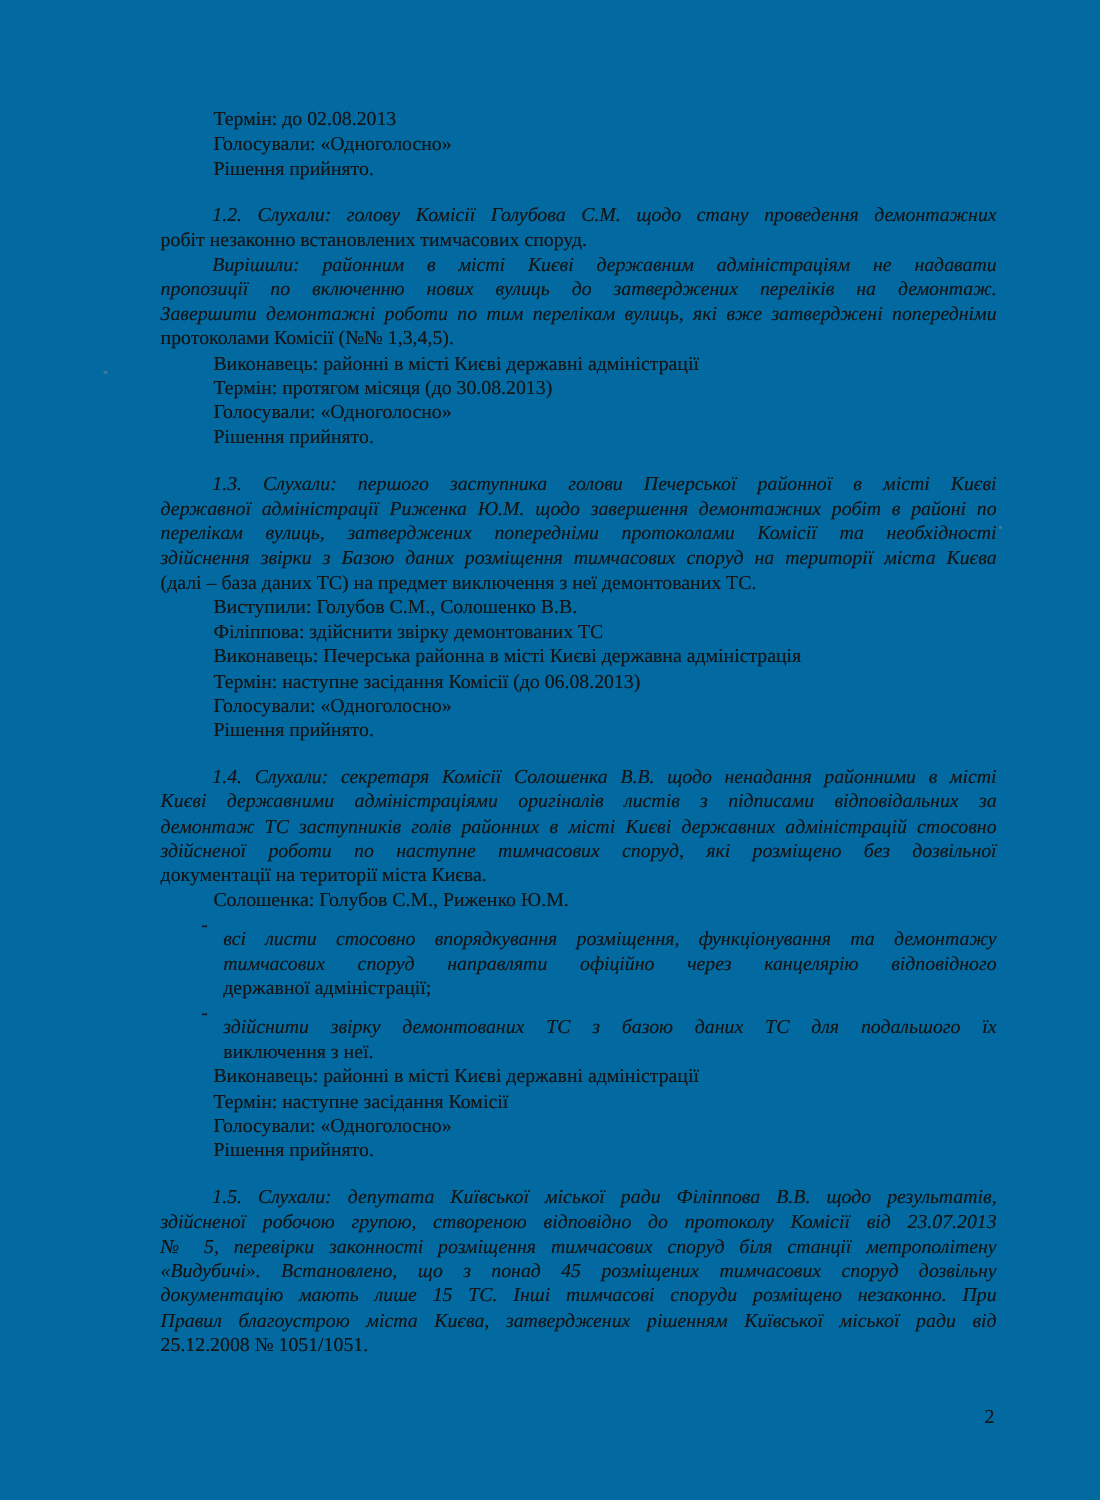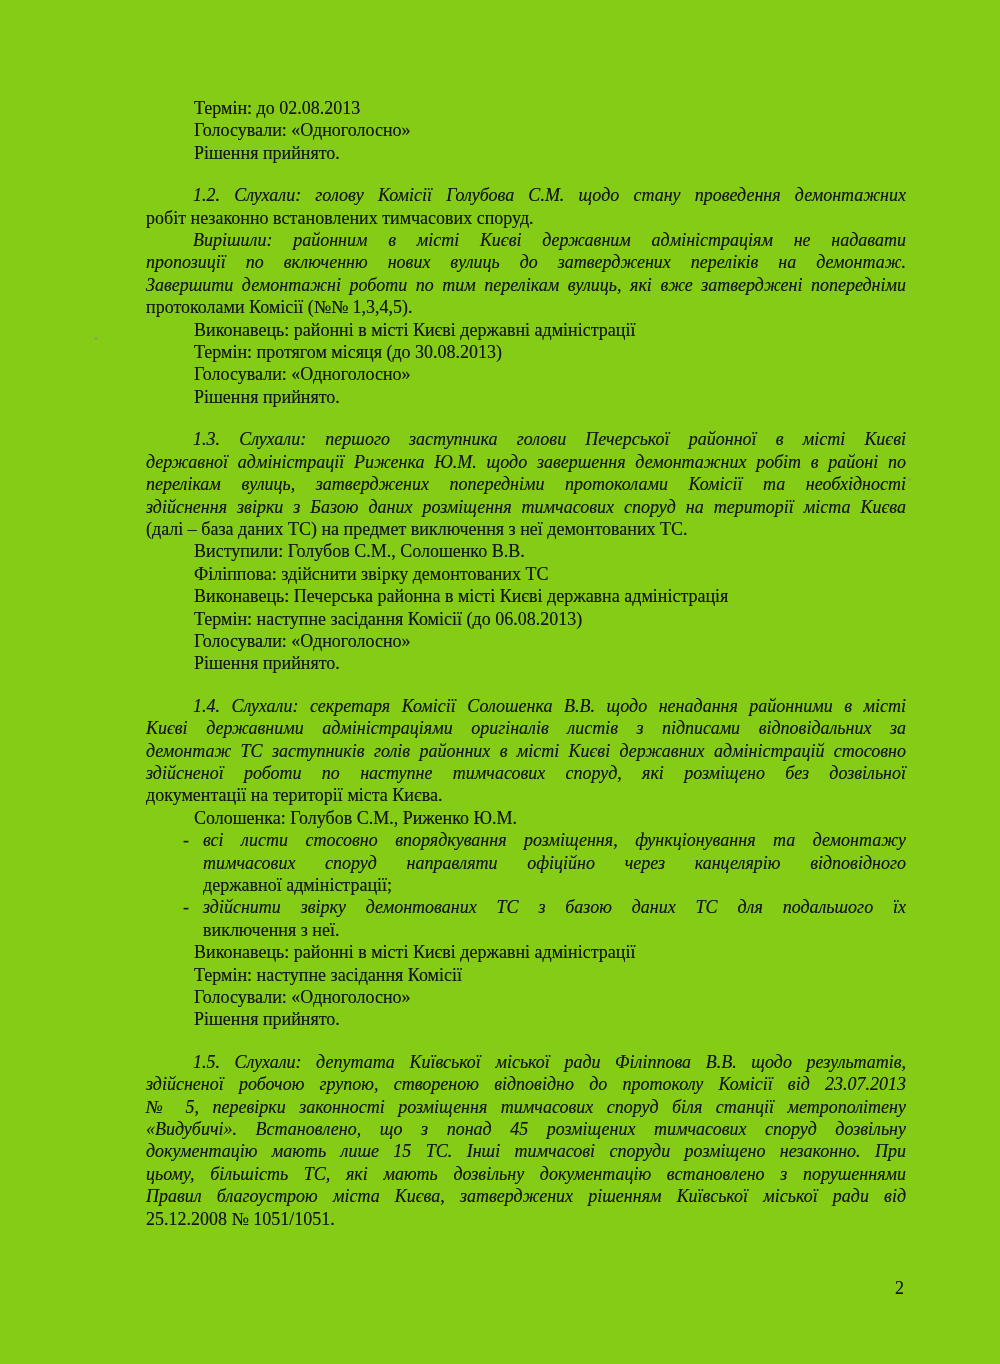--- a/index.html
+++ b/index.html
@@ -5,21 +5,21 @@
   html, body {
     margin: 0;
     padding: 0;
     background: #e8e8e8;
   }
   .page {
     position: relative;
     width: 1000px;
     height: 1364px;
     margin: 0 auto;
-    background: #84cc16;
+    background: #0369a1;
     overflow: hidden;
     font-family: "Liberation Serif", "DejaVu Serif", serif;
     color: #161616;
     text-shadow: 0 0 0.4px rgba(10,10,10,0.55); 
   }
   .content {
     position: absolute;
     left: 146px;
     top: 97px;
     width: 760px;
@@ -43,21 +43,21 @@
   .indent { padding-left: 47px; box-sizing: border-box; }
   
   .status { padding-left: 48px; }
   
   .li { display: flex; }
   .li-dash {
     flex: 0 0 57px;
     padding-left: 37px;
     box-sizing: border-box;
   }
-  .li-body { flex: 1 1 auto; min-width: 0; }
+  .li-body { flex: 1 1 auto; min-width: 0; margin-top: 13px; }
   .page-number {
     position: absolute;
     left: 146px;
     top: 1277px;
     width: 758px;
     font-size: 18px;
     line-height: 22.4px;
     text-align: right;
   }
   
@@ -146,21 +146,20 @@
       <div class="line l status">Рішення прийнято.</div>
     </div>
 
     <div class="section">
       <div class="para">
         <div class="line j indent">1.5. Слухали: депутата Київської міської ради Філіппова В.В. щодо результатів,</div>
         <div class="line j">здійсненої робочою групою, створеною відповідно до протоколу Комісії від 23.07.2013</div>
         <div class="line j">№ 5, перевірки законності розміщення тимчасових споруд біля станції метрополітену</div>
         <div class="line j">«Видубичі». Встановлено, що з понад 45 розміщених тимчасових споруд дозвільну</div>
         <div class="line j">документацію мають лише 15 ТС. Інші тимчасові споруди розміщено незаконно. При</div>
-        <div class="line j">цьому, більшість ТС, які мають дозвільну документацію встановлено з порушеннями</div>
         <div class="line j">Правил благоустрою міста Києва, затверджених рішенням Київської міської ради від</div>
         <div class="line l">25.12.2008 № 1051/1051.</div>
       </div>
     </div>
 
   </div>
 
   <div class="page-number">2</div>
 
 </div>

